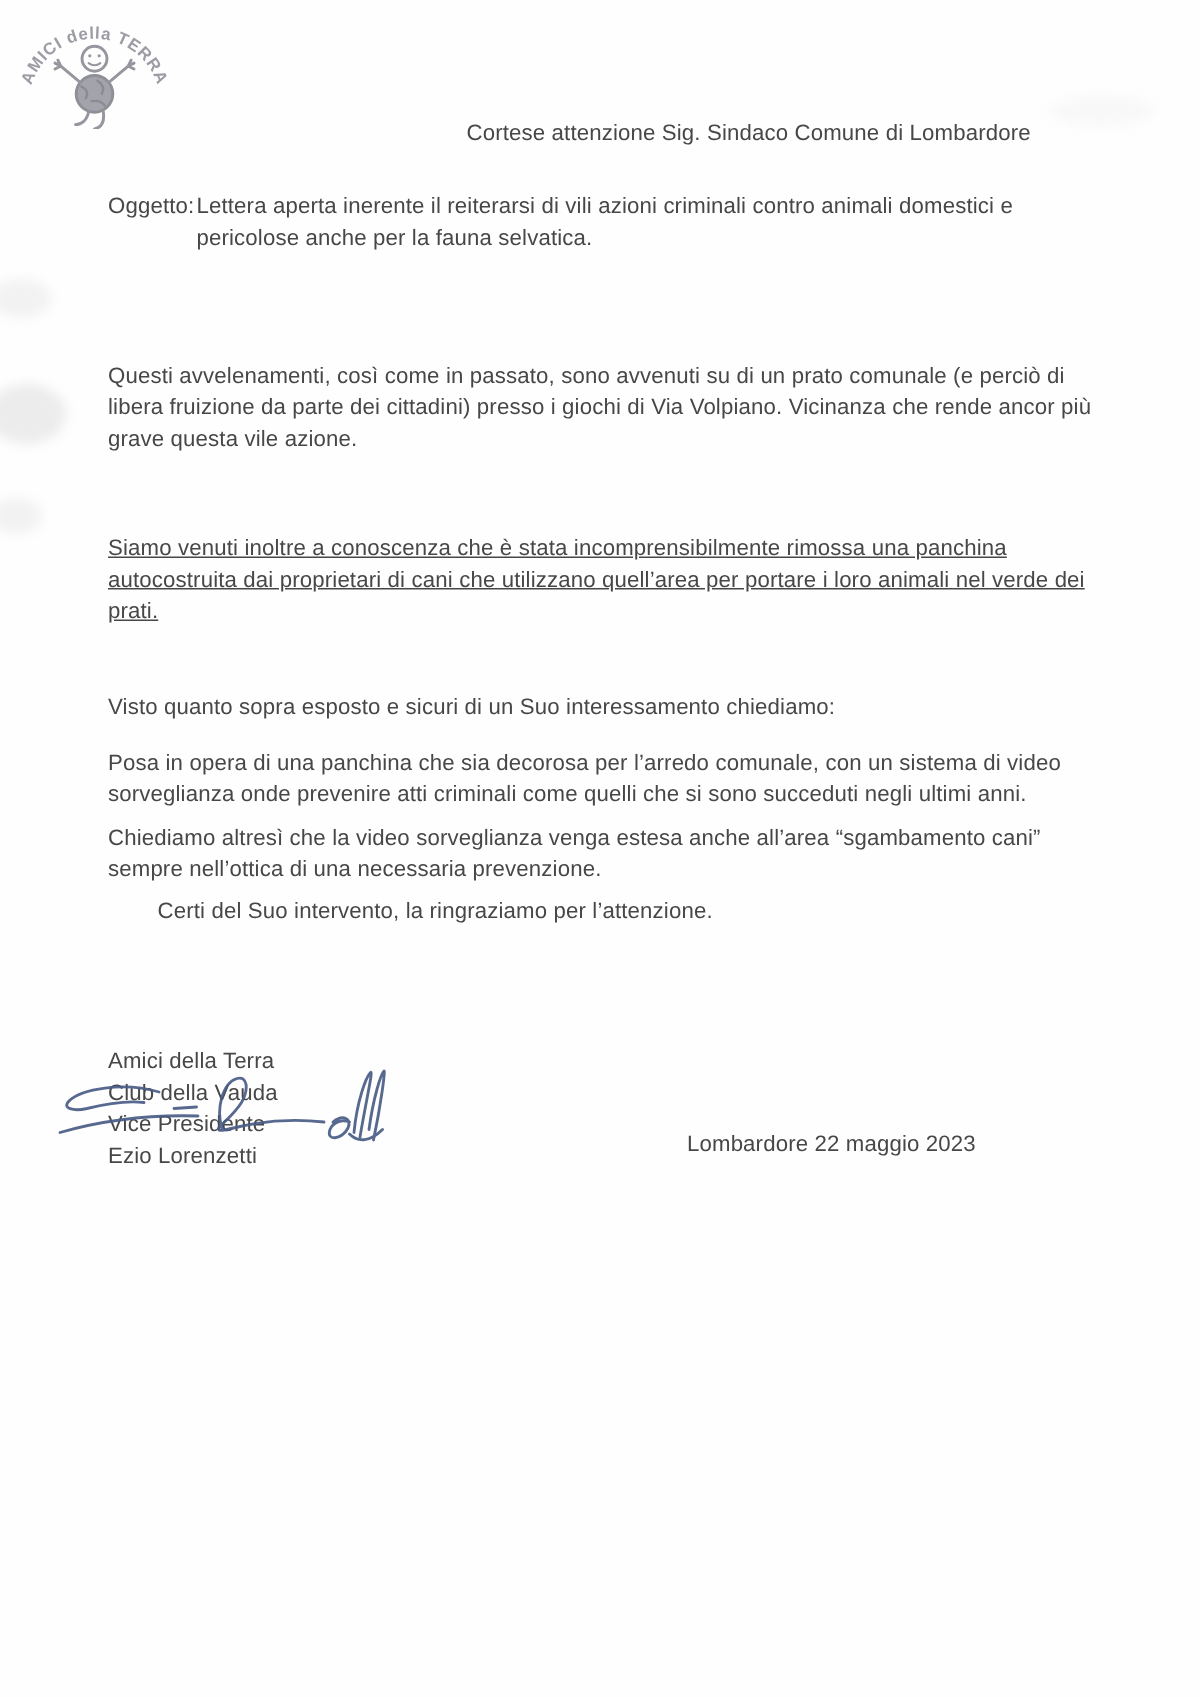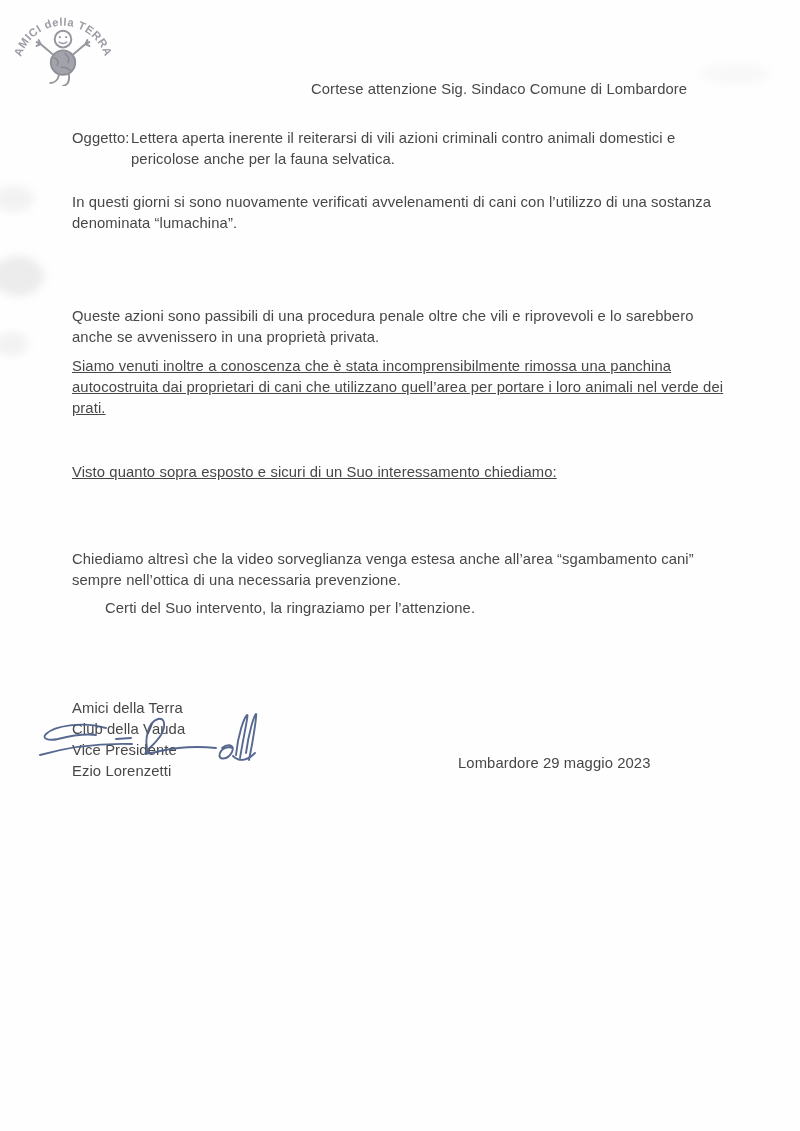--- a/index.html
+++ b/index.html
@@ -23,21 +23,21 @@
   .recipient { top: 79px; left: 311px; }
   .subject { top: 128px; left: 72px; width: 640px; display: flex; }
   .subj-label { flex: 0 0 59px; }
   .subj-text { width: 575px; }
   .para { left: 72px; width: 676px; }
   .p0 { top: 192px; }
   .p1 { top: 241px; }
   .p2 { top: 306px; }
   .p3 { top: 356px; text-decoration: underline; }
   .p4 { top: 420px; }
-  .p5 { top: 462px; text-decoration: underline; }
+  .p5 { top: 462px; }
   .p6 { top: 499px; }
   .p7 { top: 549px; }
   .p8 { top: 598px; margin-left: 33px; }
   .sig-block { top: 698px; left: 72px; }
   .scrawl { top: 712px; left: 36px; width: 222px; height: 60px; }
   .date-line { top: 753px; left: 458px; }
   .logo { top: 4px; left: 13px; width: 100px; height: 82px; opacity: 0.85; }
   .arc-text {
     font-family: "Liberation Sans", sans-serif;
     font-size: 11.5px;
@@ -88,28 +88,29 @@
   <div class="smudge sm4"></div>
 
   <div class="abs subject">
     <span class="txt subj-label">Oggetto:</span>
     <span class="txt subj-text">Lettera aperta inerente il reiterarsi di vili azioni criminali contro animali domestici e
 pericolose anche per la fauna selvatica.</span>
   </div>
 
   <div class="abs txt recipient">Cortese attenzione Sig. Sindaco Comune di Lombardore</div>
 
-  <div class="abs txt para p0">In questi giorni si sono nuovamente verificati avvelenamenti di cani con l’utilizzo di una sostanza
-denominata “lumachina”.</div>
-  <div class="abs txt para p2">Queste azioni sono passibili di una procedura penale oltre che vili e riprovevoli e lo sarebbero
-anche se avvenissero in una proprietà privata.</div>
+  <div class="abs txt para p1">Questi avvelenamenti, così come in passato, sono avvenuti su di un prato comunale (e perciò di
+libera fruizione da parte dei cittadini) presso i giochi di Via Volpiano. Vicinanza che rende ancor più
+grave questa vile azione.</div>
   <div class="abs txt para p3">Siamo venuti inoltre a conoscenza che è stata incomprensibilmente rimossa una panchina
 autocostruita dai proprietari di cani che utilizzano quell’area per portare i loro animali nel verde dei
 prati.</div>
   <div class="abs txt para p5">Visto quanto sopra esposto e sicuri di un Suo interessamento chiediamo:</div>
+  <div class="abs txt para p6">Posa in opera di una panchina che sia decorosa per l’arredo comunale, con un sistema di video
+sorveglianza onde prevenire atti criminali come quelli che si sono succeduti negli ultimi anni.</div>
   <div class="abs txt para p7">Chiediamo altresì che la video sorveglianza venga estesa anche all’area “sgambamento cani”
 sempre nell’ottica di una necessaria prevenzione.</div>
   <div class="abs txt para p8">Certi del Suo intervento, la ringraziamo per l’attenzione.</div>
 
   <div class="abs txt sig-block">Amici della Terra
 Club della Vauda
 Vice Presidente
 Ezio Lorenzetti</div>
 
   <svg class="abs scrawl" viewBox="0 0 222 60" aria-hidden="true">
@@ -118,15 +119,15 @@
       <path d="M4 43 C32 35 62 31 96 32"></path>
       <path d="M80 27 L95 26"></path>
       <path d="M112 40 C108 28 112 10 122 7 C129 5 130 14 125 23 C120 31 112 37 110 40 C108 43 116 41 124 39 C142 35 162 34 180 36"></path>
       <path d="M186 36 C192 31 199 33 196 40 C192 48 181 49 184 41 C186 36 192 34 197 36"></path>
       <path d="M200 43 C202 22 208 6 211 3 C213 1 208 22 204 46"></path>
       <path d="M210 41 C213 19 218 4 220 2 C221 1 218 24 213 48"></path>
       <path d="M197 44 C203 50 211 49 219 41"></path>
     </g>
   </svg>
 
-  <div class="abs txt date-line">Lombardore 29 maggio 2023</div>
+  <div class="abs txt date-line">Lombardore 22 maggio 2023</div>
 
 </div>
 
 </body></html>

